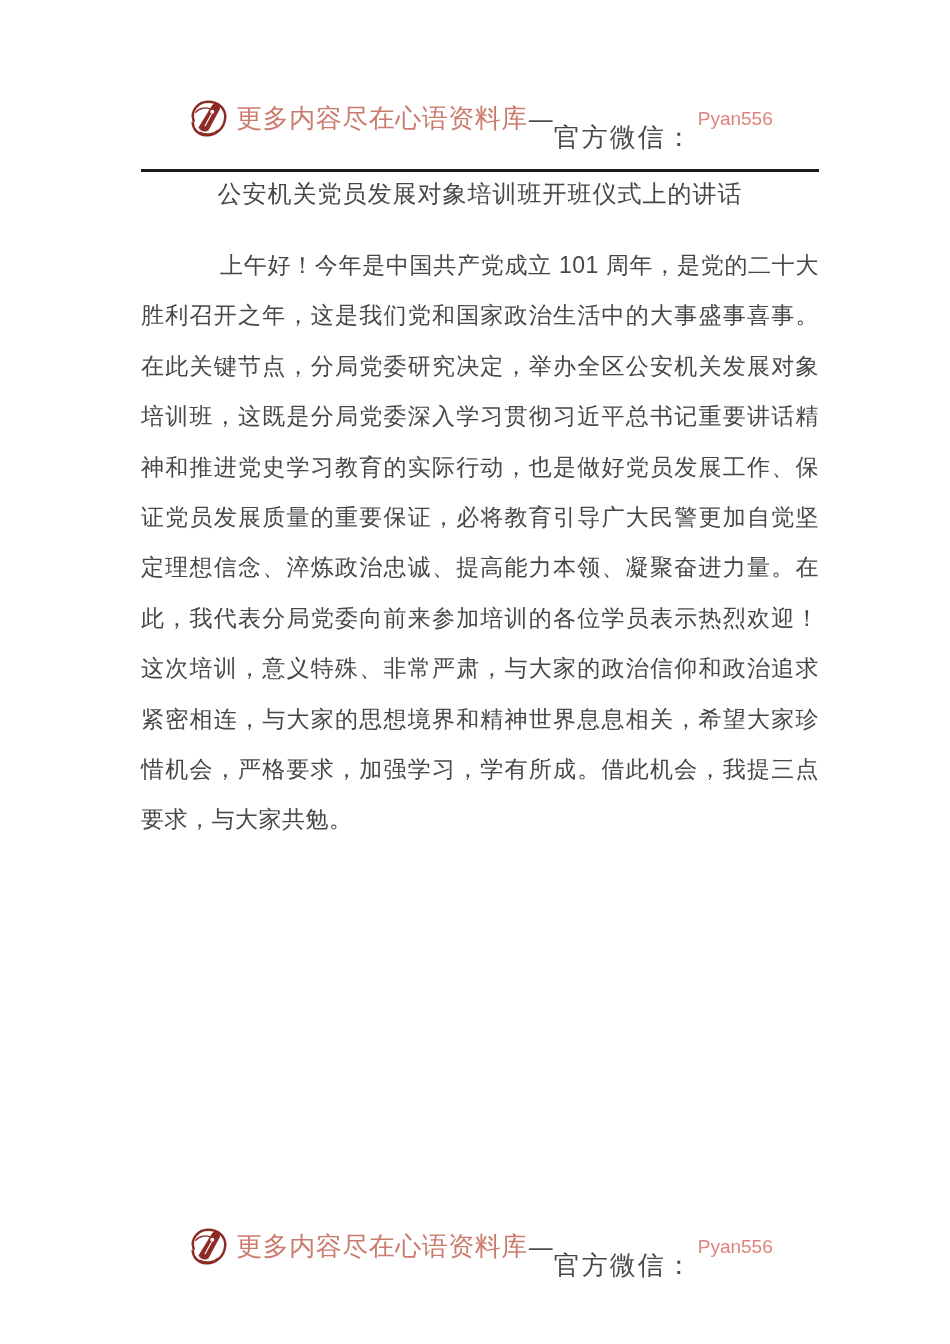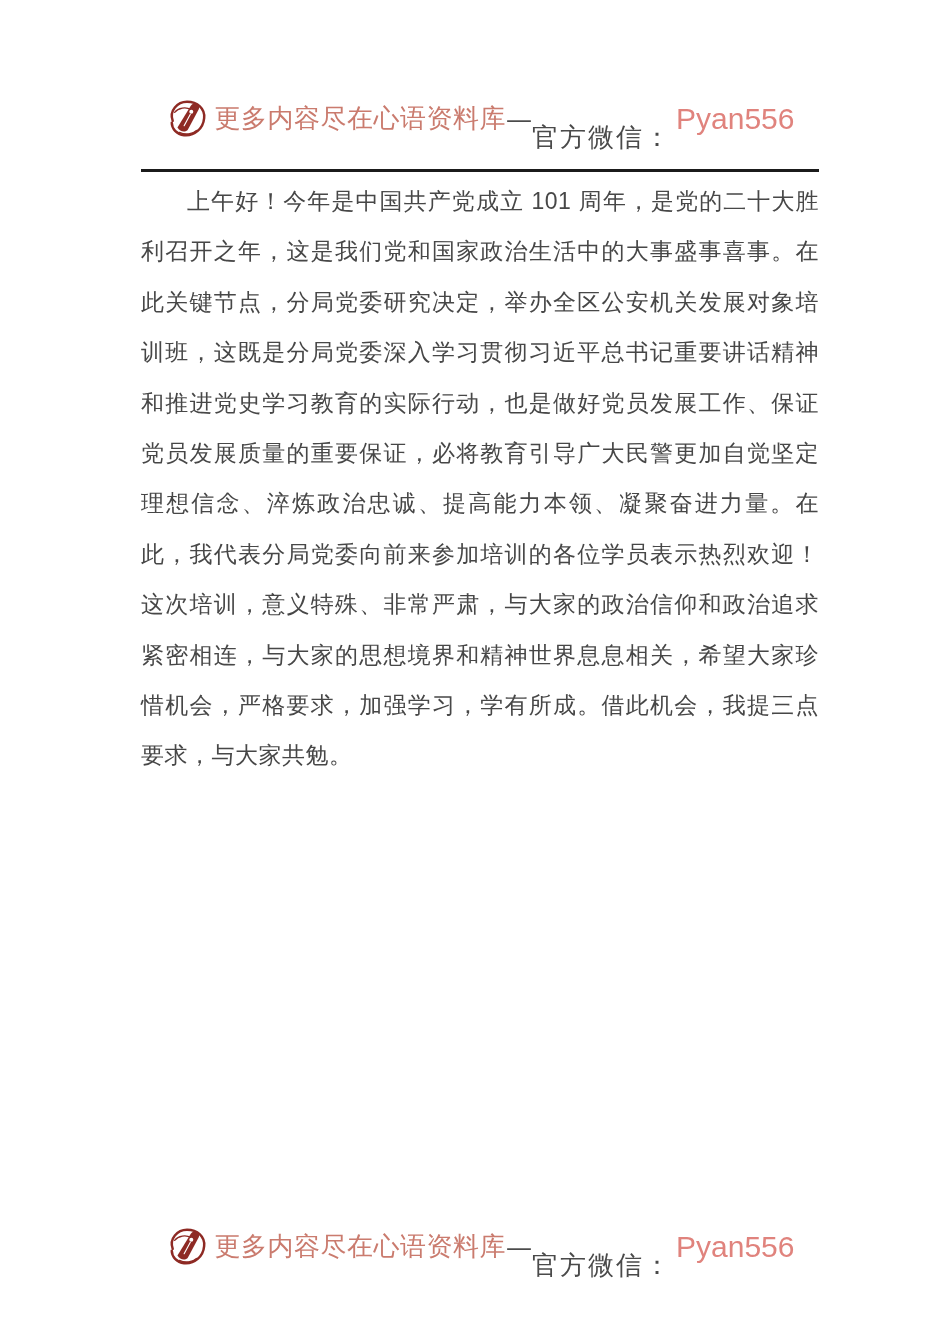--- a/index.html
+++ b/index.html
@@ -48,21 +48,21 @@
   }
   .brand-label {
     font-family: "DejaVu Serif", serif;
     font-size: 26px;
     letter-spacing: 2px;
     color: #4a4a4a;
     margin-top: 38px;
   }
   .brand-id {
     font-family: "Liberation Sans", sans-serif;
-    font-size: 30px;
+    font-size: 19px;
     color: #e0837d;
     margin-left: 4px;
   }
   .header-rule {
     margin-top: 14px;
     border-top: 3px solid #1b1b1b;
     height: 0;
   }
 
   
@@ -90,21 +90,21 @@
   }
   .para {
     font-size: 23px;
     line-height: 50.4px;
     margin: 0 0 12px 0;
     letter-spacing: 0.5px;
     text-align: justify;
     color: #474747;
   }
   .para.indent { text-indent: 46px; }
-  .run { font-weight: 400; }
+  .run { font-weight: 400; margin-left: 33px; }
   .run.bold { font-weight: 700; }
 </style>
 </head>
 <body>
 
 <div class="page">
 
   <header class="wm-block doc-header">
     <div class="brand-row">
       <span class="logo">
@@ -119,20 +119,21 @@
       </span>
       <span class="brand-cn">更多内容尽在心语资料库</span>
       <span class="brand-dash">—</span>
       <span class="brand-label">官方微信：</span>
       <span class="brand-id">Pyan556</span>
     </div>
     <div class="header-rule"></div>
   </header>
 
   <main class="content">
+    <h1 class="title">公安机关党员发展对象培训班开班仪式上的讲话</h1>
     <div id="document-body">
         <p class="para indent"><span class="run">上午好！今年是中国共产党成立 101 周年，是党的二十大胜利召开之年，这是我们党和国家政治生活中的大事盛事喜事。在此关键节点，分局党委研究决定，举办全区公安机关发展对象培训班，这既是分局党委深入学习贯彻习近平总书记重要讲话精神和推进党史学习教育的实际行动，也是做好党员发展工作、保证党员发展质量的重要保证，必将教育引导广大民警更加自觉坚定理想信念、淬炼政治忠诚、提高能力本领、凝聚奋进力量。在此，我代表分局党委向前来参加培训的各位学员表示热烈欢迎！这次培训，意义特殊、非常严肃，与大家的政治信仰和政治追求紧密相连，与大家的思想境界和精神世界息息相关，希望大家珍惜机会，严格要求，加强学习，学有所成。借此机会，我提三点要求，与大家共勉。</span></p>
       </div>
   </main>
 
   <footer class="wm-block doc-footer">
     <div class="brand-row">
       <span class="logo">
         <svg viewBox="0 0 44 42" xmlns="http://www.w3.org/2000/svg">
           <path d="M7 23 C3 12 12 3 22 3 C33 3 41 10 40 20 C39 31 30 39 19 38 C11 37 6 31 6 25" fill="none" stroke="#8e2a24" stroke-width="2.6" stroke-linecap="round"></path>

